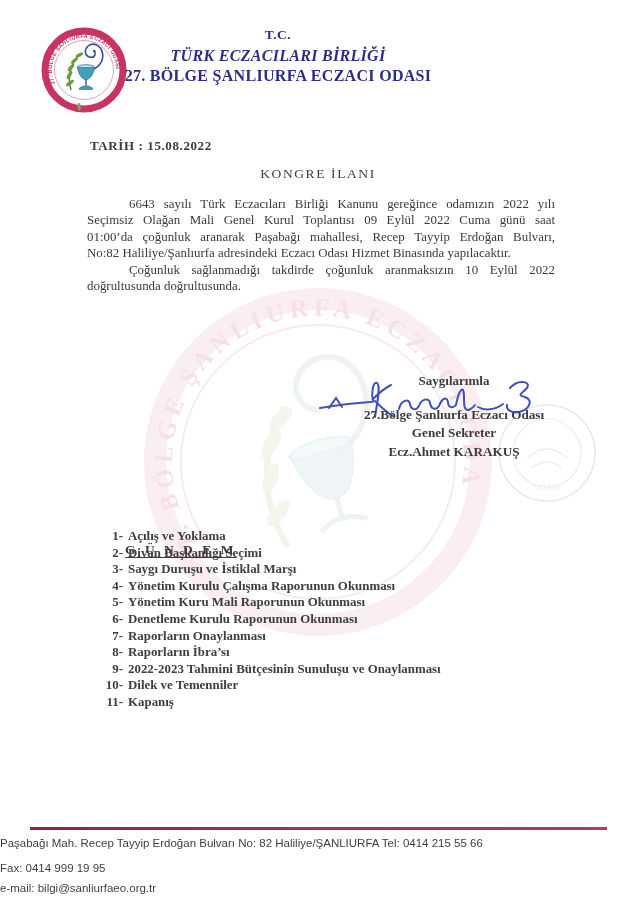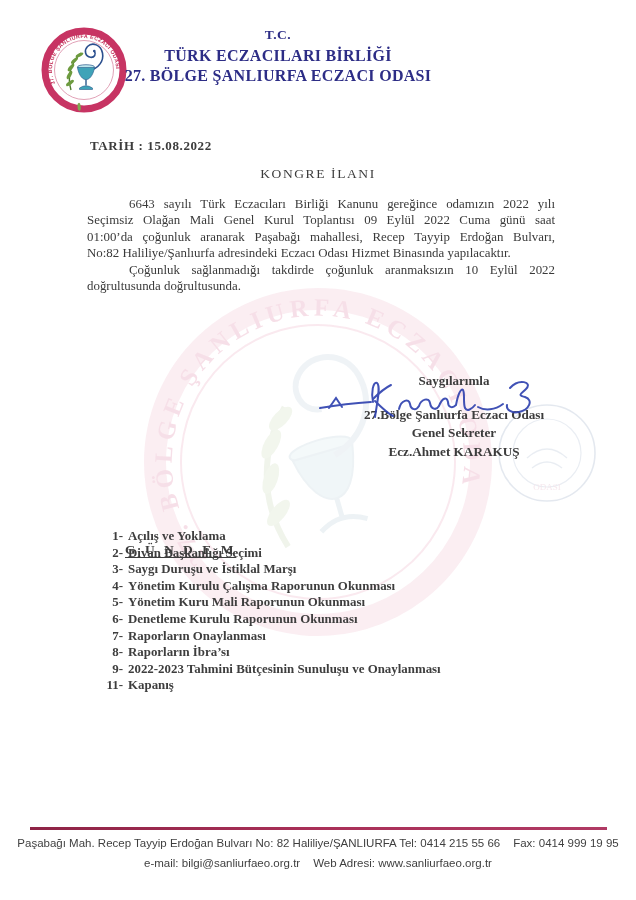--- a/index.html
+++ b/index.html
@@ -11,21 +11,21 @@
   
   .watermark-svg { position:absolute; left:116px; top:260px; width:404px; height:404px;
                    opacity:.38; transform:rotate(-16deg); z-index:0; }
   .stamp-svg { position:absolute; left:492px; top:398px; width:110px; height:110px; opacity:.28; z-index:0; }
 
   
   .logo-svg { position:absolute; left:40px; top:26px; width:88px; height:88px; z-index:2; }
   .header-block { position:absolute; left:0; top:27px; width:556px; text-align:center;
                   color:#2d2d86; font-weight:bold; z-index:2; }
   .header-tc   { font-size:13.5px; letter-spacing:.5px; }
-  .header-org1 { font-size:16px; margin-top:4px; letter-spacing:.3px; }
+  .header-org1 { font-size:16px; margin-top:4px; letter-spacing:.3px;font-style:italic; }
   .header-org2 { font-size:16px; margin-top:2px; letter-spacing:.3px; }
 
   .date-line { position:absolute; left:90px; top:138px; font-size:13px; font-weight:bold;
                letter-spacing:.6px; z-index:2; }
   .doc-title { position:absolute; left:0; top:166px; width:636px; text-align:center;
                font-size:13.5px; letter-spacing:1.6px; z-index:2; }
 
   
   .body-block { position:absolute; left:87px; top:196px; width:468px; font-size:12.9px;
                 line-height:16.4px; z-index:2; color:#3a3a3a; }
@@ -46,21 +46,21 @@
   .agenda-list { position:absolute; left:101px; top:528px; font-size:12.9px; font-weight:bold;
                  line-height:16.6px; color:#3e3e3e; z-index:2; }
   .agenda-row { white-space:nowrap; }
   .agenda-num { display:inline-block; width:22px; text-align:right; margin-right:5px; }
 
   
   .footer-rule { position:absolute; left:30px; top:827px; width:577px; height:3px;
                  background:linear-gradient(90deg,#8e2446,#a93058,#b03a64); z-index:2; }
   .footer { position:absolute; left:0; top:837px; width:636px; z-index:2;
             font-family:"Liberation Sans", sans-serif; font-size:11.5px; color:#3f3f3f; }
-  .footer-line { display:flex; justify-content:center; gap:13px; margin-bottom:8px; }
+  .footer-line { display:flex; justify-content:center; gap:13px; margin-bottom:8px;flex-direction:column; }
 </style>
 </head>
 <body>
 
 <div class="page">
 
   <svg class="watermark-svg" viewBox="0 0 404 404" aria-hidden="true">
     <circle cx="202" cy="202" r="163" fill="none" stroke="#f0c3d2" stroke-width="22" opacity="0.75"></circle>
     <circle cx="202" cy="202" r="137" fill="none" stroke="#edb9ca" stroke-width="2" opacity="0.8"></circle>
     <path id="wm-arc" d="M 70,264 A 146,146 0 1 1 334,264" fill="none"></path>
@@ -155,20 +155,21 @@
   <div class="agenda-list">
     <div class="agenda-row"><span class="agenda-num">1-</span><span>Açılış ve Yoklama</span></div>
     <div class="agenda-row"><span class="agenda-num">2-</span><span>Divan Başkanlığı Seçimi</span></div>
     <div class="agenda-row"><span class="agenda-num">3-</span><span>Saygı Duruşu ve İstiklal Marşı</span></div>
     <div class="agenda-row"><span class="agenda-num">4-</span><span>Yönetim Kurulu Çalışma Raporunun Okunması</span></div>
     <div class="agenda-row"><span class="agenda-num">5-</span><span>Yönetim Kuru Mali Raporunun Okunması</span></div>
     <div class="agenda-row"><span class="agenda-num">6-</span><span>Denetleme Kurulu Raporunun Okunması</span></div>
     <div class="agenda-row"><span class="agenda-num">7-</span><span>Raporların Onaylanması</span></div>
     <div class="agenda-row"><span class="agenda-num">8-</span><span>Raporların İbra’sı</span></div>
     <div class="agenda-row"><span class="agenda-num">9-</span><span>2022-2023 Tahmini Bütçesinin Sunuluşu ve Onaylanması</span></div>
+    <div class="agenda-row"><span class="agenda-num">10-</span><span>Dilek ve Temenniler</span></div>
     <div class="agenda-row"><span class="agenda-num">11-</span><span>Kapanış</span></div>
   </div>
 
   <div class="footer-rule"></div>
   <div class="footer">
     <div class="footer-line">
       <span>Paşabağı Mah. Recep Tayyip Erdoğan Bulvarı No: 82 Haliliye/ŞANLIURFA Tel: 0414 215 55 66</span>
       <span>Fax: 0414 999 19 95</span>
     </div>
     <div class="footer-line">

